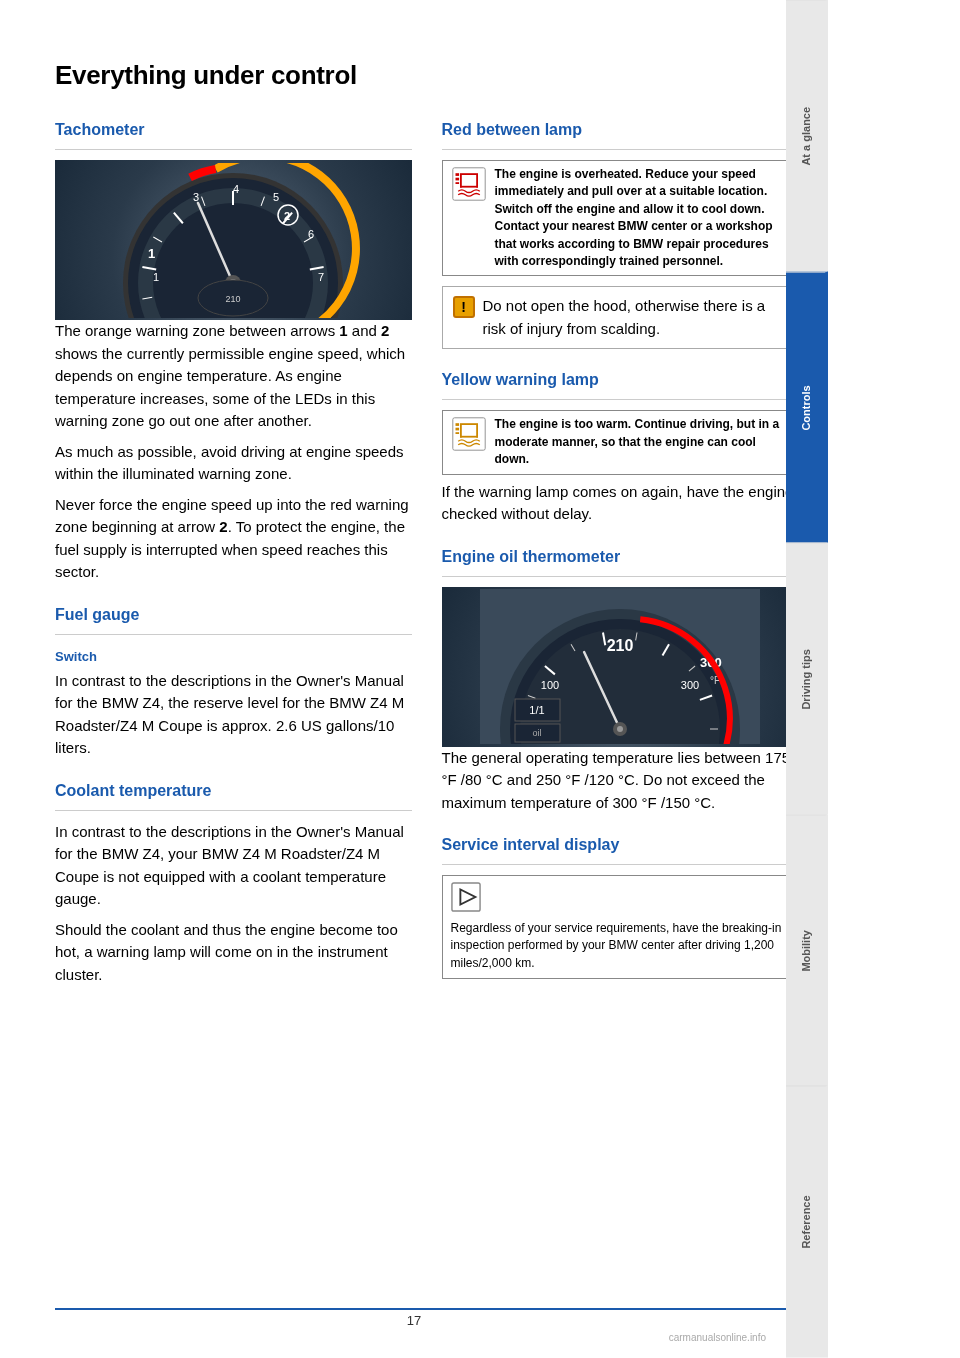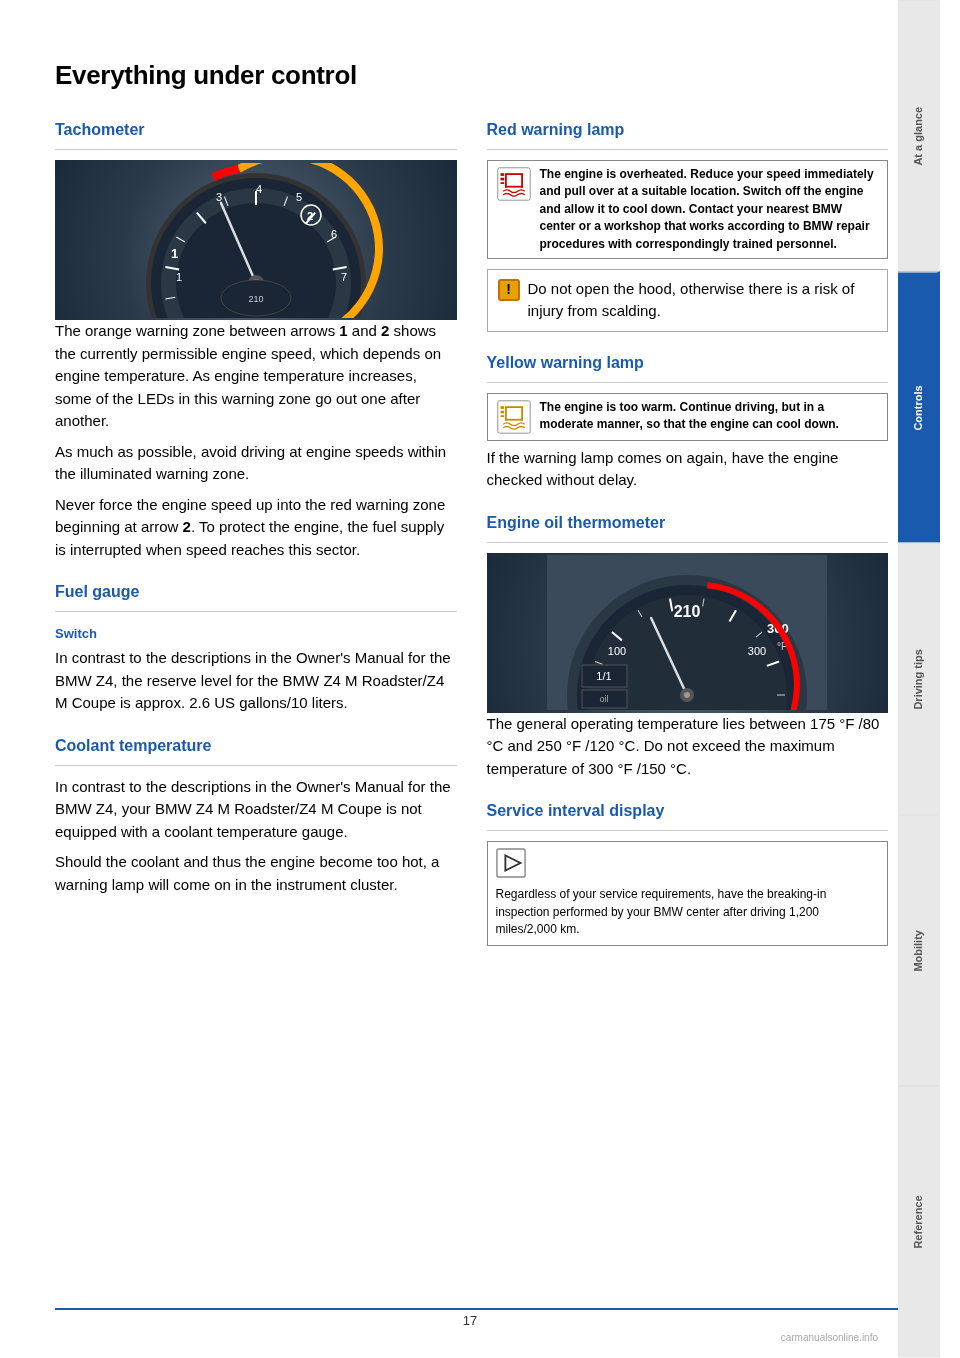--- a/index.html
+++ b/index.html
@@ -9,21 +9,21 @@
       background: #fff;
       color: #000;
       width: 960px;
       min-height: 1358px;
       position: relative;
       overflow: hidden;
     }
 
     .page-container {
       display: flex;
-      width: 940px;
+      width: 828px;
       min-height: 1358px;
       position: relative;
     }
 
     
     .sidebar {
       width: 42px;
       position: absolute;
       right: 0;
       top: 0;
@@ -332,21 +332,21 @@
 
         <h2 class="section-heading">Coolant temperature</h2>
         <hr class="horizontal-rule">
 
         <p class="body-text">In contrast to the descriptions in the Owner's Manual for the BMW Z4, your BMW Z4 M Roadster/Z4 M Coupe is not equipped with a coolant temperature gauge.</p>
         <p class="body-text">Should the coolant and thus the engine become too hot, a warning lamp will come on in the instrument cluster.</p>
       </div>
 
       <div class="right-column">
 
-        <h2 class="section-heading">Red warning lamp</h2>
+        <h2 class="section-heading">Red between lamp</h2>
         <hr class="horizontal-rule">
 
         <div class="lamp-box">
           <svg class="lamp-icon" viewBox="0 0 40 40">
             <rect x="2" y="2" width="36" height="36" rx="2" fill="none" stroke="#888" stroke-width="1"></rect>
 
             <rect x="5" y="8" width="4" height="3" fill="#cc0000"></rect>
             <rect x="5" y="13" width="4" height="3" fill="#cc0000"></rect>
             <rect x="5" y="18" width="4" height="2" fill="#cc0000"></rect>
             <rect x="10" y="8" width="20" height="2" fill="#cc0000"></rect>

